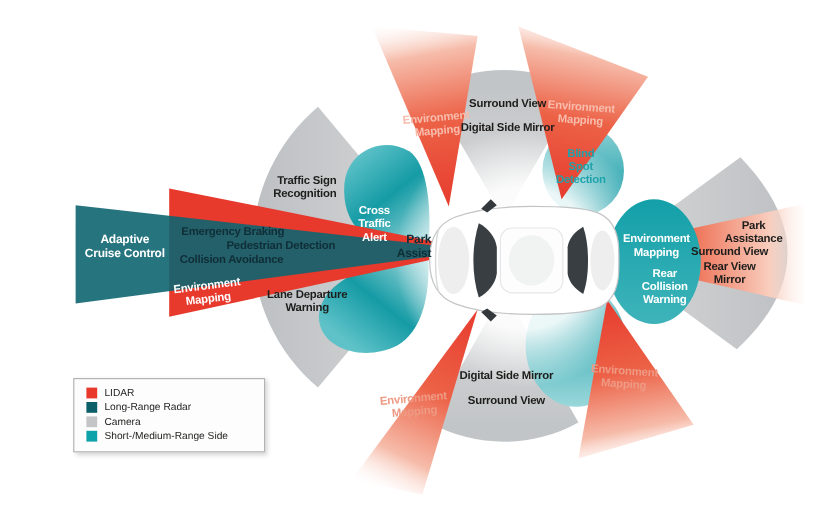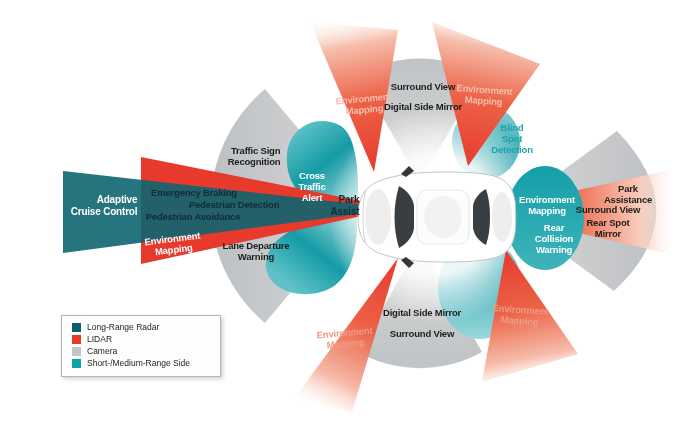--- a/index.html
+++ b/index.html
@@ -7,21 +7,21 @@
          font-family:"Liberation Sans",sans-serif;}
   .layer-svg{position:absolute;left:0;top:0;}
   .lbl{position:absolute;transform:translate(-50%,-50%);text-align:center;
        font-weight:bold;font-size:9.5px;line-height:1.16;letter-spacing:-0.2px;
        white-space:pre-line;pointer-events:none;}
   .c-dark{color:#1d1d1b;}
   .c-navy{color:#0f2e38;}
   .c-white{color:#ffffff;}
   .c-salmon{color:#f7bcac;}
   .c-salmon2{color:#ef9a84;}
-  .c-teal{color:#1fa3ab;margin-left:28px;}
+  .c-teal{color:#1fa3ab;}
   .fs10{font-size:10px;}
   .rot-m7{transform:translate(-50%,-50%) rotate(-7deg);}
   .rot-m5{transform:translate(-50%,-50%) rotate(-5deg);}
   .rot-p4{transform:translate(-50%,-50%) rotate(4deg);}
   .legend{position:absolute;left:61px;top:315px;width:160px;box-sizing:border-box;
           background:#fdfdfd;border:1px solid #b2b4b6;box-shadow:2px 2px 4px rgba(0,0,0,.18);
           padding:7px 8px 8px 10px;display:flex;flex-direction:column;gap:3px;}
   .legend-row{display:flex;align-items:center;gap:6px;font-size:8.5px;
               font-weight:400;color:#1d1d1b;line-height:1;}
   .sw{width:9px;height:9px;flex:none;}
@@ -147,25 +147,25 @@
       <path d="M401,260 L409,268 L414,263 L406,257 Z" fill="#33383c"></path>
       <path d="M399,186 C407,190 413,198 414,206 L414,228 C413,236 407,244 399,248
                C396,238 394.5,228 394.5,217 C394.5,206 396,196 399,186 Z" fill="#383e42"></path>
       <path d="M486,189 C479,193 474,199 473,206 L473,228 C474,235 479,241 486,245
                C489,236 490,227 490,217 C490,207 489,198 486,189 Z" fill="#383e42"></path>
       <rect x="417" y="190" width="52" height="54" rx="10" fill="#fdfdfd" stroke="#e6e7e8"></rect>
       <ellipse cx="443" cy="217" rx="19" ry="21" fill="#f1f2f2"></ellipse>
     </g>
   </svg>
 
-  <div class="lbl c-white fs10" style="left:104px;top:206px;text-align:right;">Adaptive
+  <div class="lbl c-white fs10" style="left:104px;top:206px;">Adaptive
 Cruise Control</div>
   <div class="lbl c-navy" style="left:194px;top:193px;">Emergency Braking</div>
   <div class="lbl c-navy" style="left:218px;top:205px;padding-left:32px;">Pedestrian Detection</div>
-  <div class="lbl c-navy" style="left:193px;top:217px;">Pedestrian Avoidance</div>
+  <div class="lbl c-navy" style="left:193px;top:217px;">Collision Avoidance</div>
   <div class="lbl c-white rot-m7" style="left:173px;top:244px;">Environment
 Mapping</div>
   <div class="lbl c-dark" style="left:254px;top:156px;text-align:right;">Traffic Sign
 Recognition</div>
   <div class="lbl c-white" style="left:312px;top:187px;">Cross
 Traffic
 Alert</div>
   <div class="lbl c-navy fs10" style="left:345px;top:206px;text-align:right;">Park
 Assist</div>
   <div class="lbl c-dark" style="left:256px;top:251px;">Lane Departure
@@ -179,39 +179,39 @@
   <div class="lbl c-teal" style="left:484px;top:139px;">Blind
 Spot
 Detection</div>
   <div class="lbl c-white" style="left:547px;top:205px;">Environment
 Mapping</div>
   <div class="lbl c-white" style="left:554px;top:239px;text-align:center;">Rear
 Collision
 Warning</div>
   <div class="lbl c-dark" style="left:610px;top:194px;padding-left:36px;">Park Assistance</div>
   <div class="lbl c-dark" style="left:608px;top:210px;">Surround View</div>
-  <div class="lbl c-dark" style="left:608px;top:228px;">Rear Spot
+  <div class="lbl c-dark" style="left:608px;top:228px;">Rear View
 Mirror</div>
   <div class="lbl c-dark" style="left:422px;top:313px;">Digital Side Mirror</div>
   <div class="lbl c-dark" style="left:422px;top:334px;">Surround View</div>
   <div class="lbl c-salmon2 rot-m5" style="left:345px;top:338px;">Environment
 Mapping</div>
   <div class="lbl c-salmon2 rot-p4" style="left:520px;top:315px;">Environment
 Mapping</div>
 
   <div class="legend">
     <div class="legend-row">
+      <span class="sw sw1"></span>
+      <span>LIDAR</span>
+    </div>
+    <div class="legend-row">
       <span class="sw sw0"></span>
       <span>Long-Range Radar</span>
     </div>
     <div class="legend-row">
-      <span class="sw sw1"></span>
-      <span>LIDAR</span>
-    </div>
-    <div class="legend-row">
       <span class="sw sw2"></span>
       <span>Camera</span>
     </div>
     <div class="legend-row">
       <span class="sw sw3"></span>
       <span>Short-/Medium-Range Side</span>
     </div>
   </div>
 
 </div>

